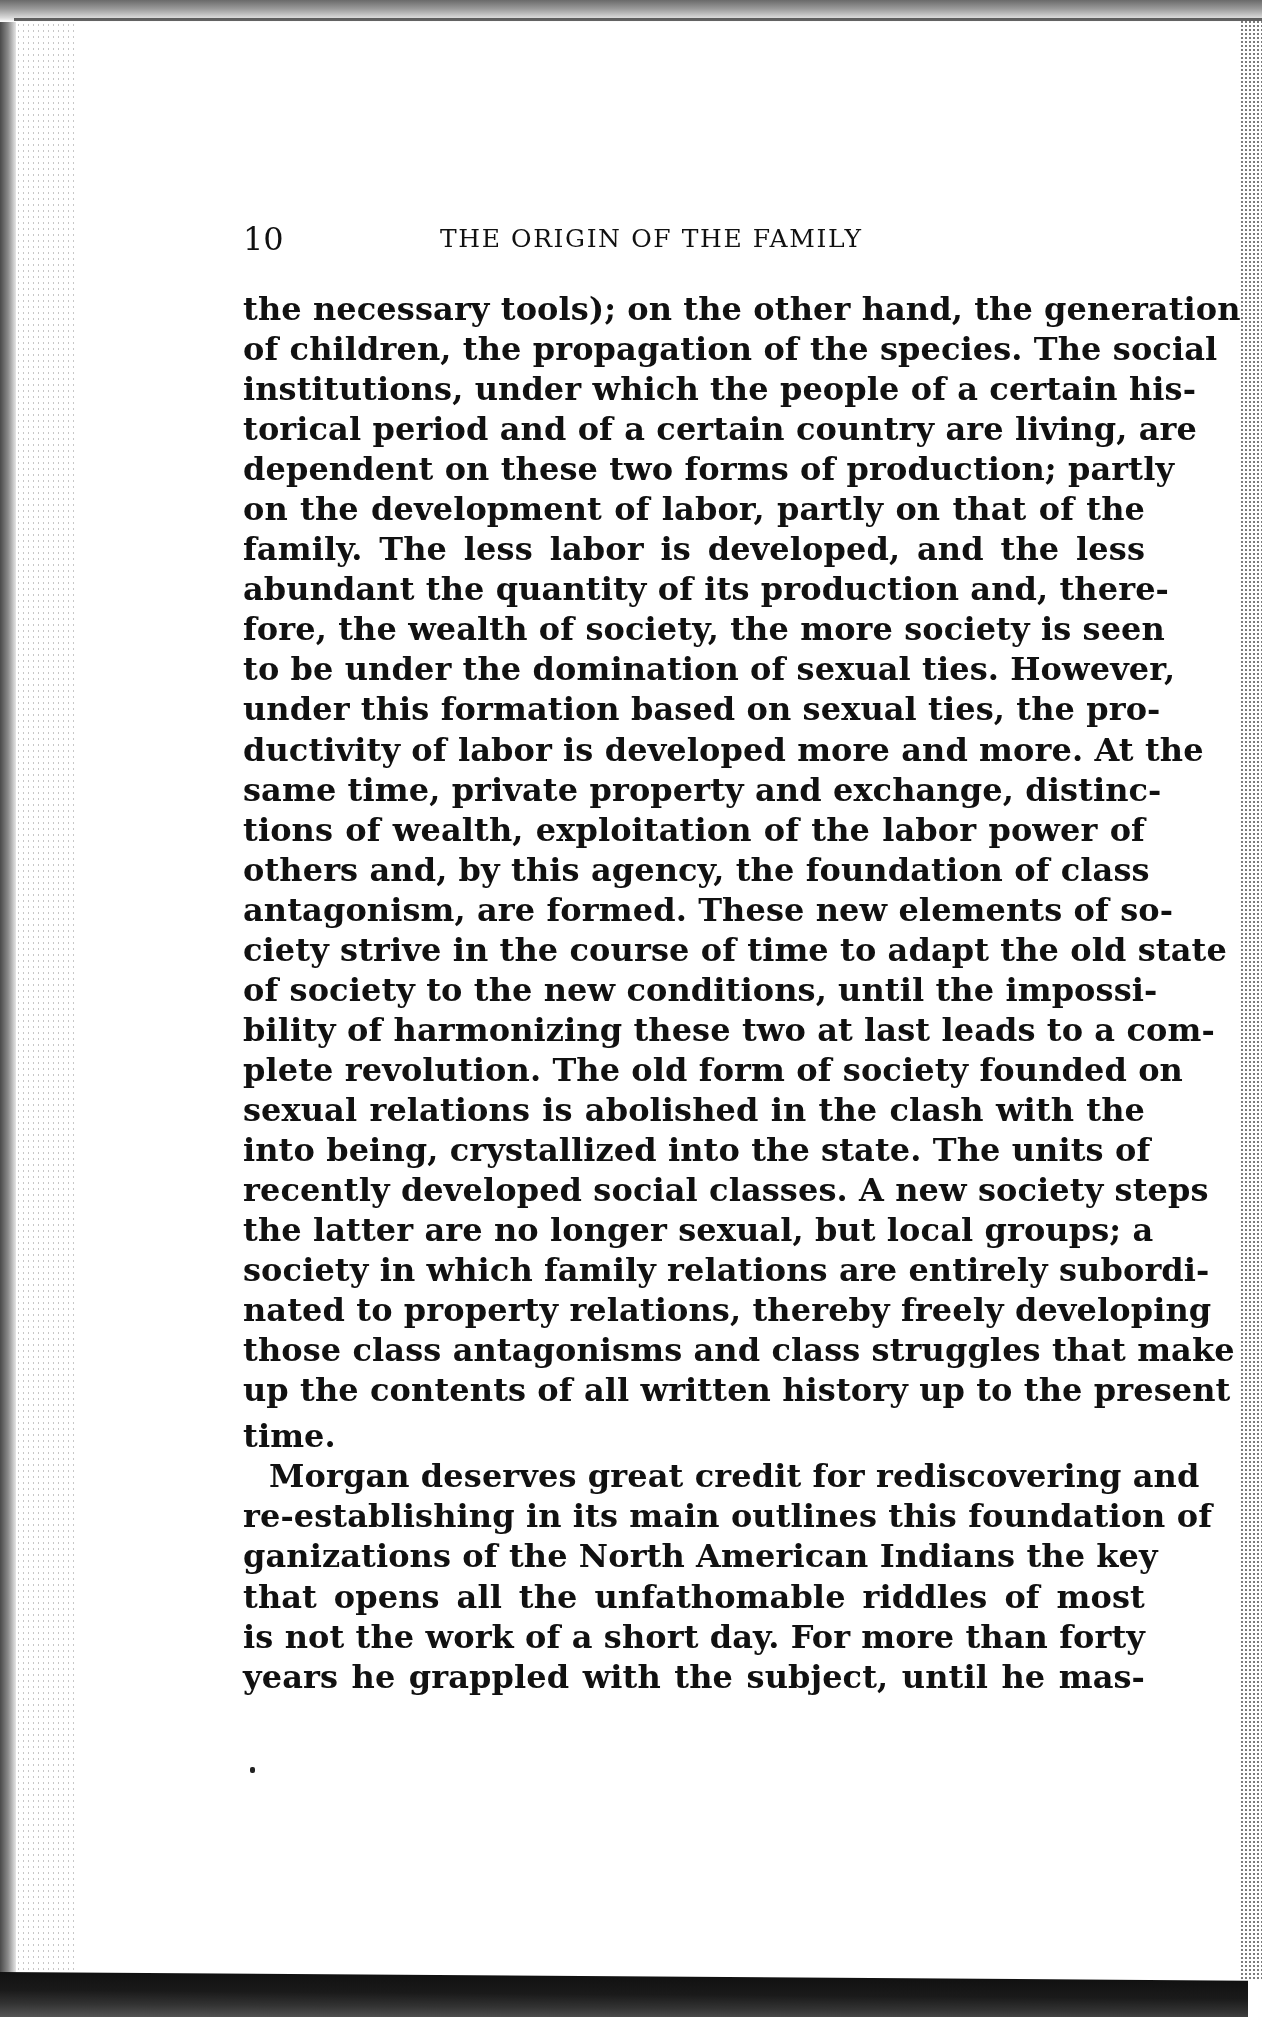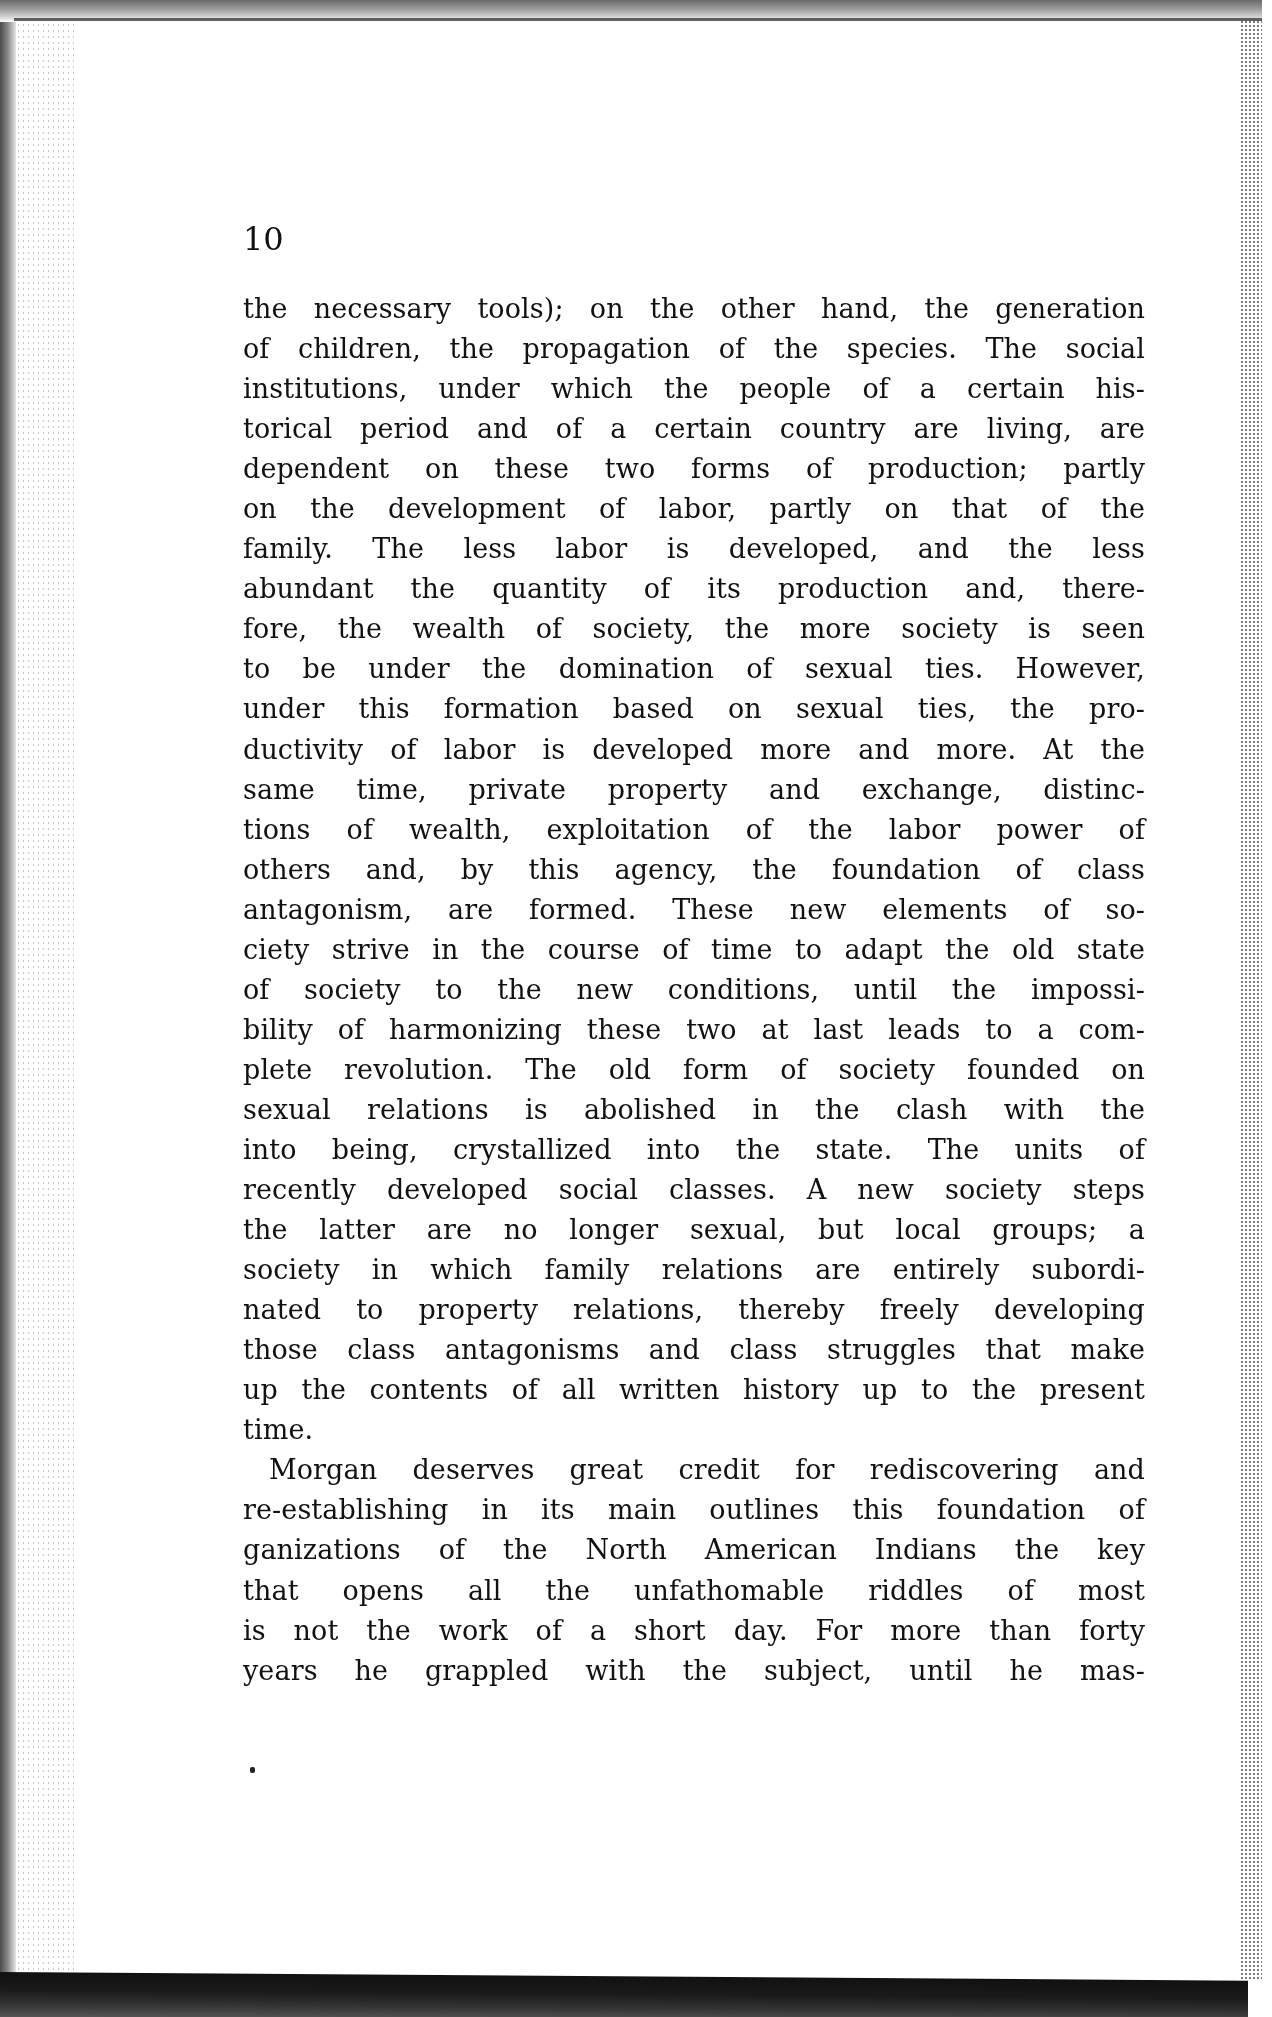--- a/index.html
+++ b/index.html
@@ -79,29 +79,31 @@
   .body-text {
     position: absolute;
     left: 243px;
     top: 289px;
     width: 902px;
   }
   .line {
     display: block;
     height: 40.05px;
     line-height: 40px;
-    font-size: 27px;
+    font-size: 32px;
     white-space: nowrap;
     text-align: justify;
     text-align-last: justify;
     letter-spacing: 0.1px;
+    font-weight: bold;
   }
   .line.last {
     text-align: right;
     text-align-last: left;
+    margin-top: 6px;
   }
   .line.indent {
     padding-left: 26px;
   }
   .speck {
     position: absolute;
     width: 5px; height: 6px;
     background: #222;
     border-radius: 2px;
   }
@@ -112,20 +114,21 @@
 <div class="scan-left"></div>
 <div class="scan-left-stipple"></div>
 <div class="scan-top"></div>
 <div class="scan-top-line"></div>
 <div class="scan-right"></div>
 <div class="scan-right-edge"></div>
 <div class="scan-bottom"></div>
 
 <div class="page-header">
   <span class="page-number">10</span>
+  <span class="running-head">THE ORIGIN OF THE FAMILY</span>
 </div>
 
 <div class="body-text">
   <div>
     <span class="line">the necessary tools); on the other hand, the generation</span>
     <span class="line">of children, the propagation of the species.  The social</span>
     <span class="line">institutions, under which the people of a certain his-</span>
     <span class="line">torical period and of a certain country are living, are</span>
     <span class="line">dependent on these two forms of production; partly</span>
     <span class="line">on the development of labor, partly on that of the</span>

